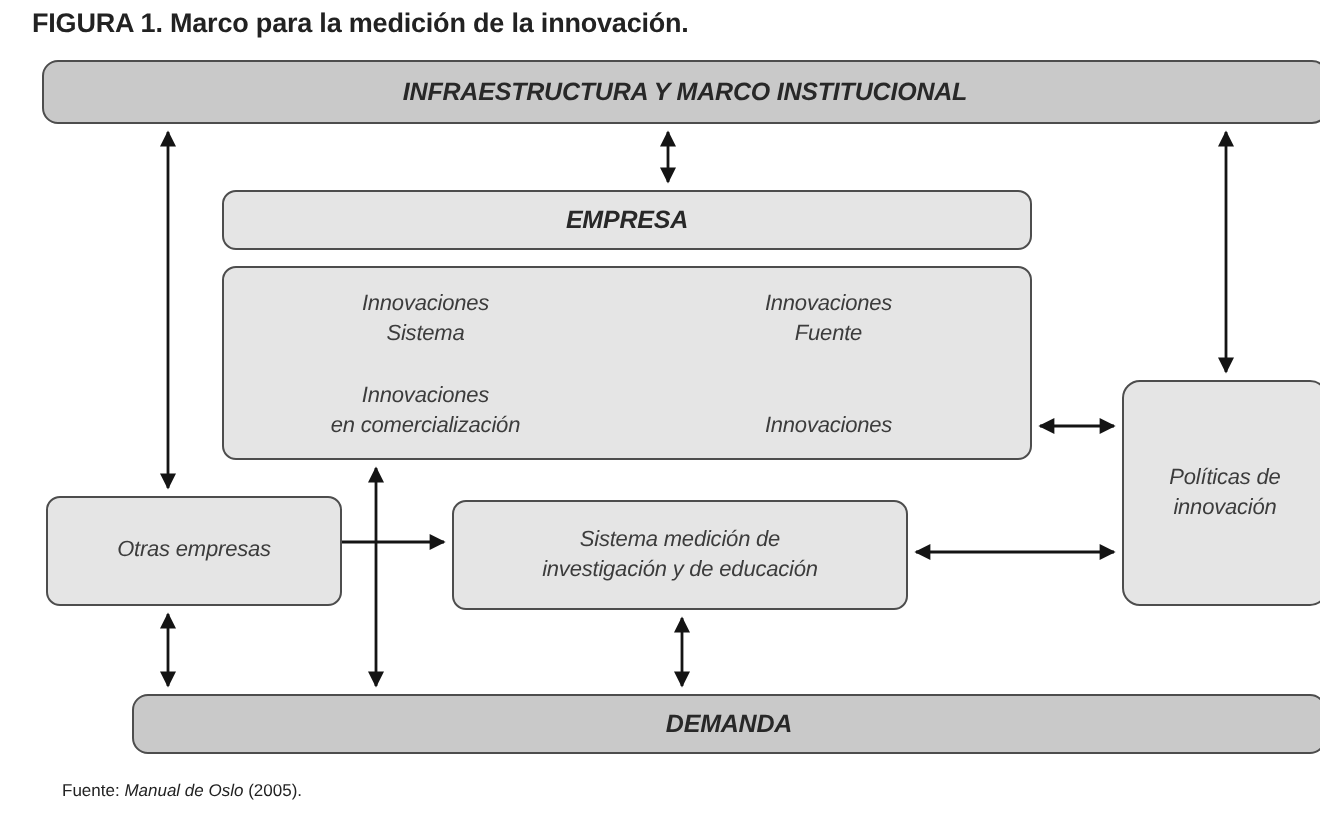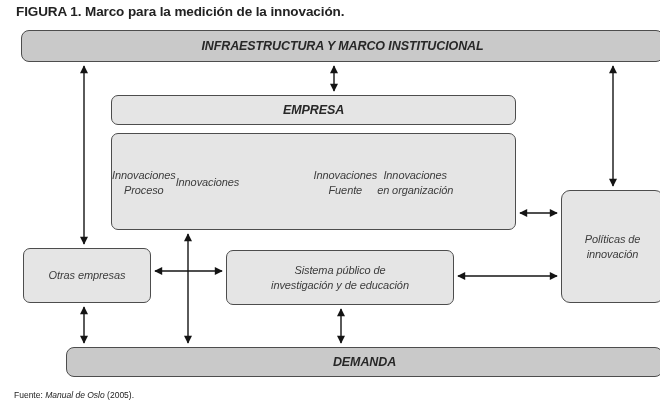--- a/index.html
+++ b/index.html
@@ -44,30 +44,30 @@
     letter-spacing:-0.1px;
   }
   #box-infra{left:10px;top:30px;width:643px;height:32px;}
   #box-empresa{left:100px;top:95px;width:405px;height:30px;}
   #box-inner{
     left:100px;top:133px;width:405px;height:97px;
     display:flex;flex-direction:row;align-items:stretch;
     justify-content:space-between;padding:11px 0 9px 0;
   }
   #box-inner .col{
-    width:50%;display:flex;flex-direction:row;
-    align-items:center;
+    width:50%;display:flex;flex-direction:column;
+    justify-content:space-between;align-items:center;
   }
   #box-politicas{left:550px;top:190px;width:103px;height:113px;border-radius:9px;}
-  #box-otras{left:12px;top:248px;width:128px;height:55px;}
+  #box-otras{left:12px;top:248px;width:148px;height:55px;}
   #box-sistema{left:215px;top:250px;width:228px;height:55px;}
   #box-demanda{left:55px;top:347px;width:597px;height:30px;}
   .arrows{position:absolute;left:0;top:0;pointer-events:none;}
   .fig-footer{
-    position:absolute;left:3px;top:390px;
+    position:absolute;left:20px;top:390px;
     font-size:8.5px;color:#222;letter-spacing:0;
   }
   .fig-footer .ital{font-style:italic;}
 </style>
 </head>
 <body>
 
 <div class="stage">
 
   <div class="fig-title">FIGURA 1. Marco para la medición de la innovación.</div>
@@ -96,52 +96,52 @@
   </div>
 
   <div class="box light" id="box-empresa">
     <span class="hdr">EMPRESA</span>
   </div>
 
   <div class="box light" id="box-inner">
     <div class="col">
       <div class="lbl">
         <div>Innovaciones</div>
-        <div>Proceso</div>
+        <div>Sistema</div>
       </div>
       <div class="lbl">
         <div>Innovaciones</div>
+        <div>en comercialización</div>
       </div>
     </div>
     <div class="col">
       <div class="lbl">
         <div>Innovaciones</div>
         <div>Fuente</div>
       </div>
       <div class="lbl">
         <div>Innovaciones</div>
-        <div>en organización</div>
       </div>
     </div>
   </div>
 
   <div class="box light" id="box-politicas">
     <div class="lbl">
       <div>Políticas de</div>
       <div>innovación</div>
     </div>
   </div>
 
   <div class="box light" id="box-otras">
     <span class="lbl">Otras empresas</span>
   </div>
 
   <div class="box light" id="box-sistema">
     <div class="lbl">
-      <div>Sistema público de</div>
+      <div>Sistema medición de</div>
       <div>investigación y de educación</div>
     </div>
   </div>
 
   <div class="box dark" id="box-demanda">
     <span class="hdr">DEMANDA</span>
   </div>
 
   <div class="fig-footer">
     <span>Fuente: </span><span class="ital">Manual de Oslo</span><span> (2005).</span>

